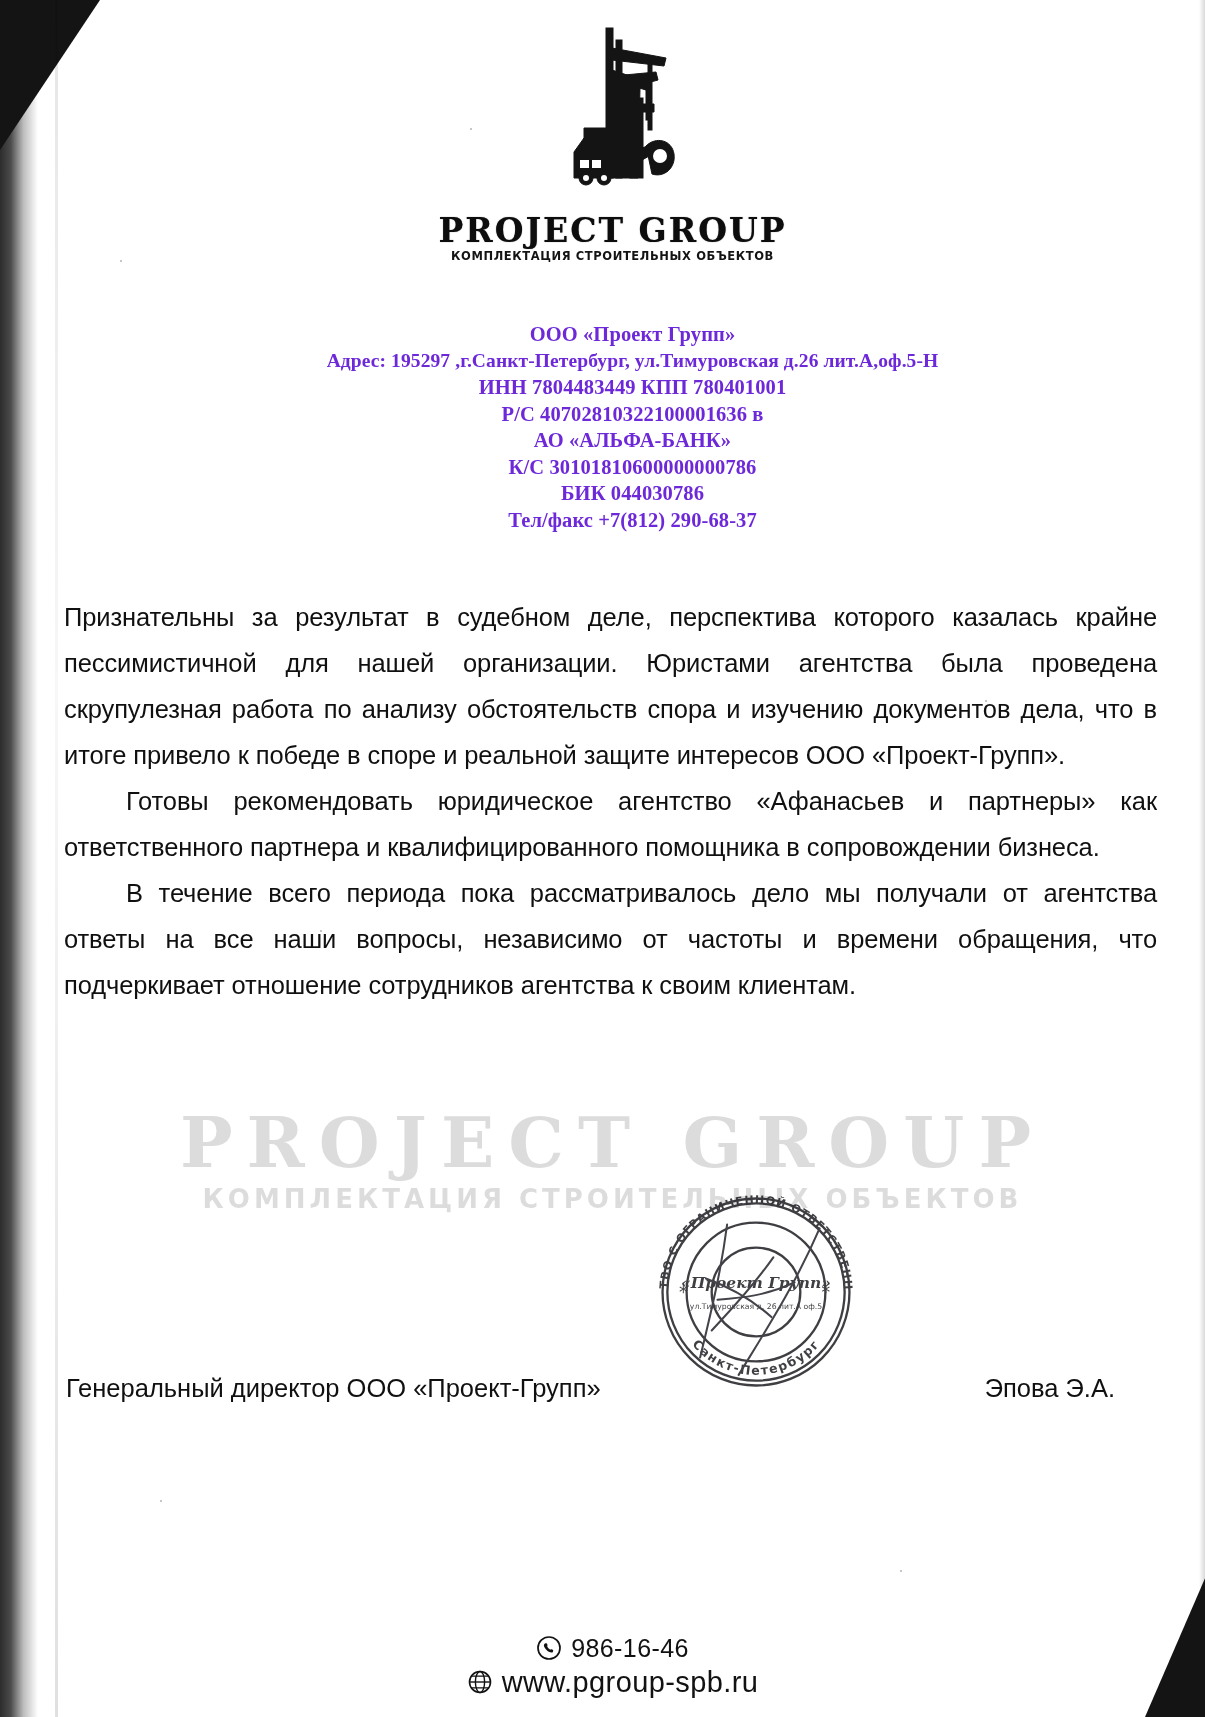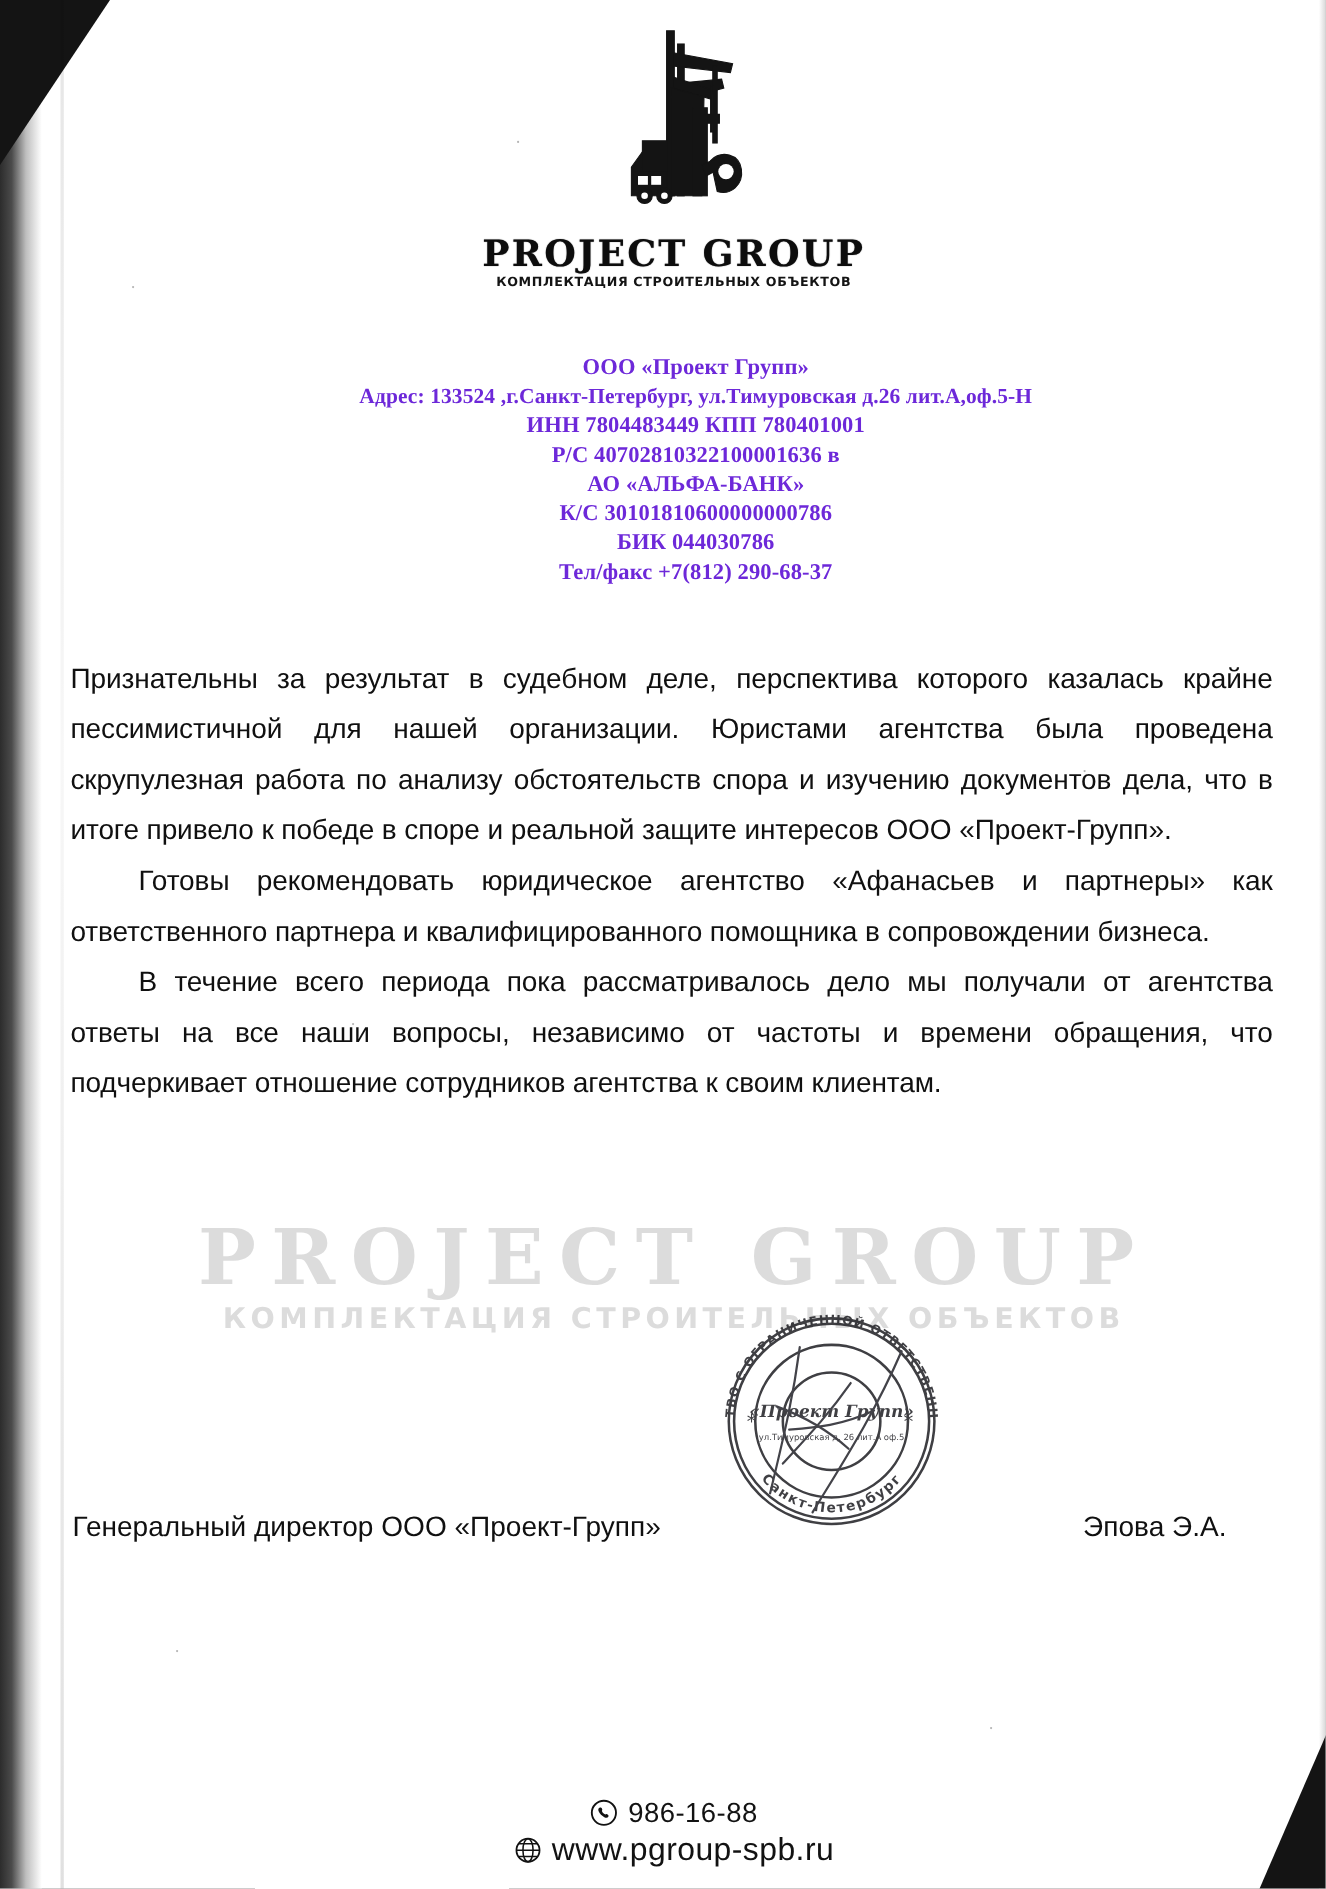--- a/index.html
+++ b/index.html
@@ -265,21 +265,21 @@
         <circle cx="116" cy="160" r="3"></circle>
         <circle cx="172" cy="138" r="7"></circle>
       </g>
     </svg>
     <div class="logo-wordmark">PROJECT GROUP</div>
     <div class="logo-sub">КОМПЛЕКТАЦИЯ СТРОИТЕЛЬНЫХ ОБЪЕКТОВ</div>
   </div>
 
   <div class="letterhead">
     <div class="lh-row">ООО «Проект Групп»</div>
-    <div class="lh-row lh-addr">Адрес: 133524 ,г.Санкт-Петербург,    ул.Тимуровская д.26 лит.А,оф.5-Н</div>
+    <div class="lh-row lh-addr">Адрес: 195297 ,г.Санкт-Петербург,    ул.Тимуровская д.26 лит.А,оф.5-Н</div>
     <div class="lh-row">ИНН 7804483449  КПП 780401001</div>
     <div class="lh-row">Р/С 40702810322100001636 в</div>
     <div class="lh-row">АО «АЛЬФА-БАНК»</div>
     <div class="lh-row">К/С 30101810600000000786</div>
     <div class="lh-row">БИК 044030786</div>
     <div class="lh-row">Тел/факс +7(812) 290-68-37</div>
   </div>
 
   <div class="watermark">
     <div class="wm-main">PROJECT GROUP</div>
@@ -329,21 +329,21 @@
   </div>
 
   <div class="footer">
     <div class="footer-row">
       <span class="f-ico">
         <svg width="26" height="26" viewBox="0 0 26 26">
           <circle cx="13" cy="13" r="11" fill="none" stroke="#121212" stroke-width="1.7"></circle>
           <path d="M9 8.5c1.2-.6 2 .1 2.4 1 .4.9-.3 1.4-.1 2.1.3 1 1.6 2.4 2.6 2.8.7.3 1.2-.5 2.1-.1.9.4 1.6 1.2 1 2.4-.5 1-2 1.2-3.6.4-2-1-4.4-3.4-5.2-5.4-.6-1.5-.2-2.7.8-3.2z" fill="#121212"></path>
         </svg>
       </span>
-      <span>986-16-88</span>
+      <span>986-16-46</span>
     </div>
     <div class="footer-row site">
       <span class="f-ico">
         <svg width="26" height="26" viewBox="0 0 26 26">
           <circle cx="13" cy="13" r="10.5" fill="none" stroke="#121212" stroke-width="1.6"></circle>
           <ellipse cx="13" cy="13" rx="4.6" ry="10.5" fill="none" stroke="#121212" stroke-width="1.4"></ellipse>
           <line x1="2.5" y1="13" x2="23.5" y2="13" stroke="#121212" stroke-width="1.4"></line>
           <path d="M4.3 7.2h17.4M4.3 18.8h17.4" fill="none" stroke="#121212" stroke-width="1.3"></path>
         </svg>
       </span>

